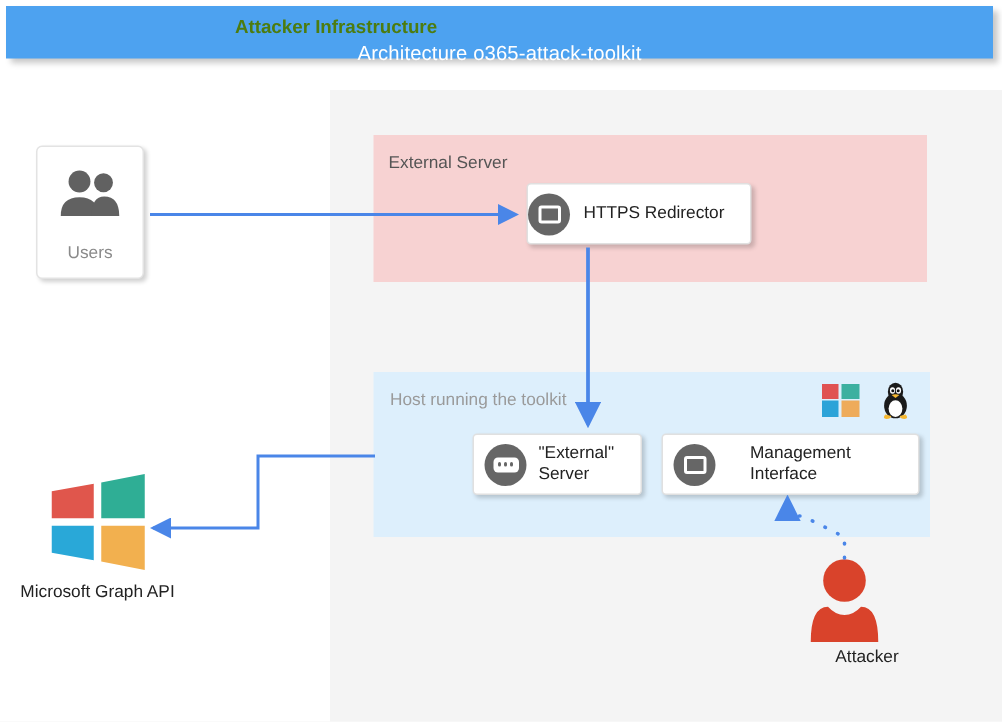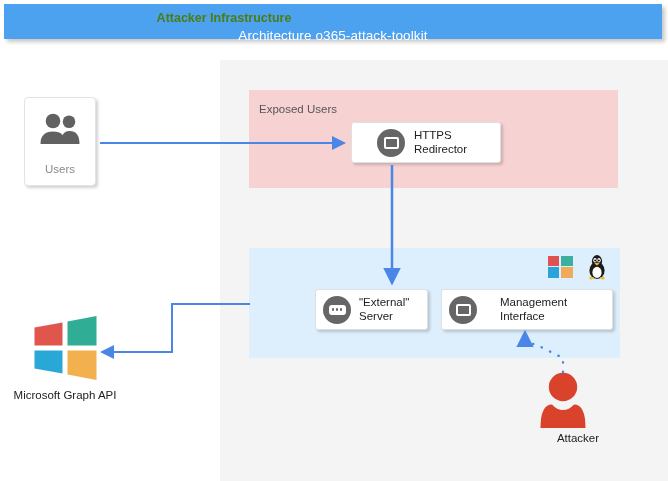--- a/index.html
+++ b/index.html
@@ -98,21 +98,21 @@
   .node-label {
     font-size: 11.5px;
     color: #222222;
     line-height: 13.5px;
     white-space: pre-line;
   }
 
   #node-redirector {
     left: 351px; top: 122px;
     width: 150px; height: 41px;
-    padding-left: 25px;
+    padding-left: 0;
   }
   #node-redirector .node-label { margin-left: 9px; }
 
   #node-external {
     left: 315px; top: 289px;
     width: 113px; height: 41px;
     padding-left: 7px;
   }
   #node-external .node-label { margin-left: 8px; }
 
@@ -238,23 +238,24 @@
 <div id="canvas">
 
   <div class="title-bar">
     <div class="title-bar-text">Architecture o365-attack-toolkit</div>
   </div>
 
   <div class="infra-box"></div>
   <div class="infra-title">Attacker Infrastructure</div>
 
   <div class="exposed-box"></div>
-  <div class="exposed-label">Exposed Users</div>
+  <div class="exposed-label">External Server</div>
 
   <div class="host-box"></div>
+  <div class="host-label">Host running the toolkit</div>
 
   <div class="os-logos">
     <div class="win-small">
       <span style="background:#e05252"></span>
       <span style="background:#3cb0a0"></span>
       <span style="background:#2ca3d8"></span>
       <span style="background:#eeab5a"></span>
     </div>
     <svg width="22" height="26" viewBox="0 0 22 26">
       <ellipse cx="11" cy="16.5" rx="7.6" ry="8.4" fill="#1b1b1b"></ellipse>

